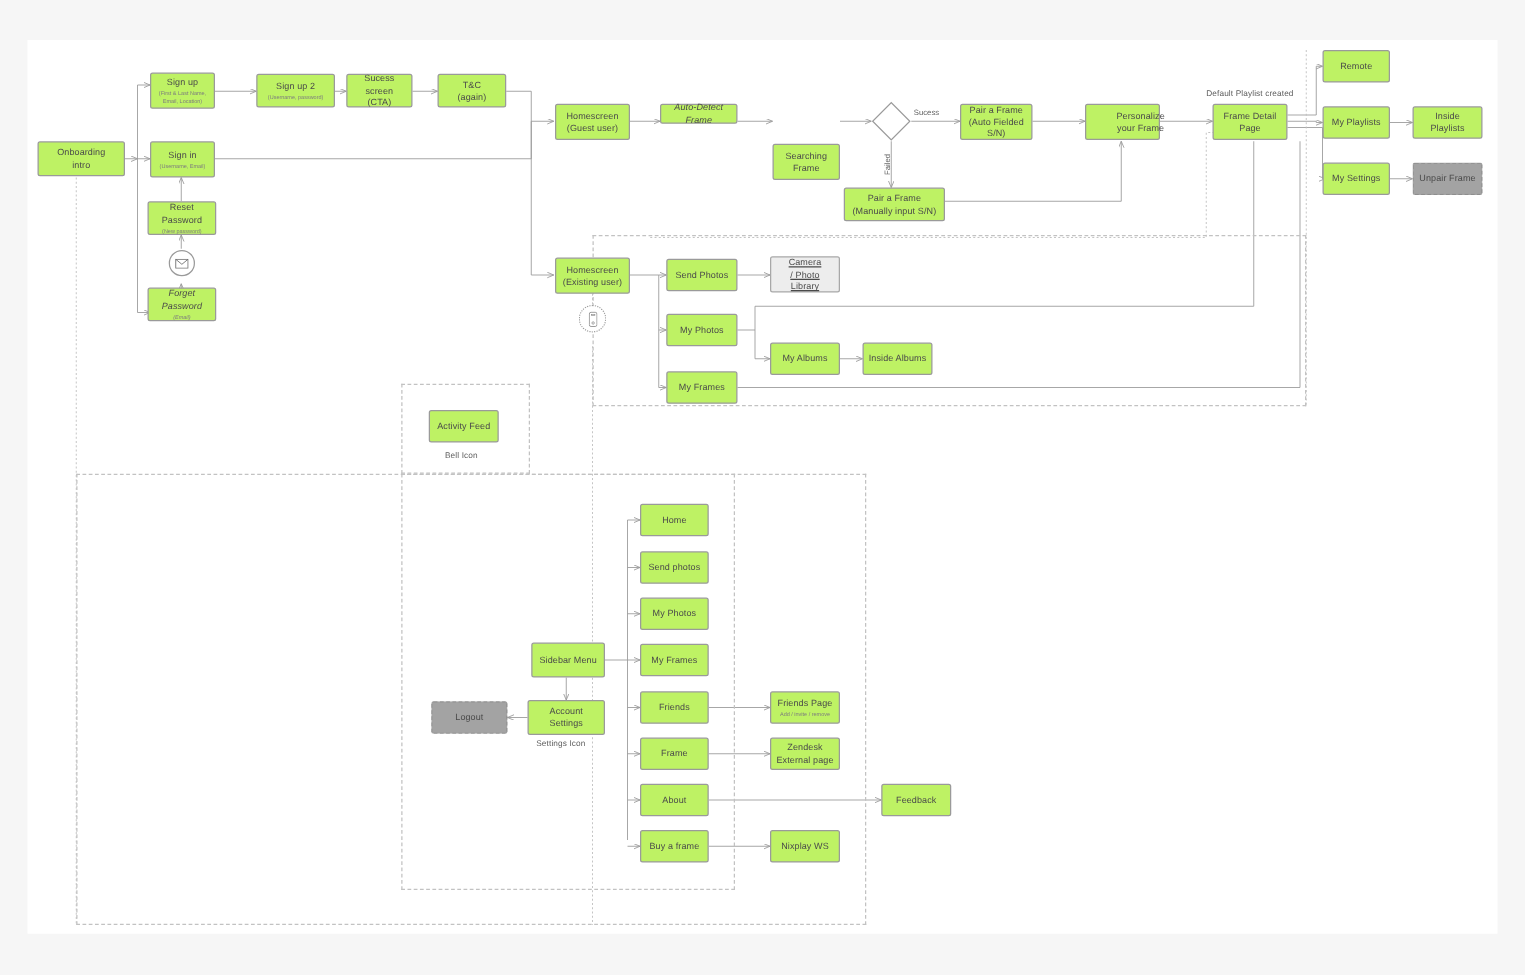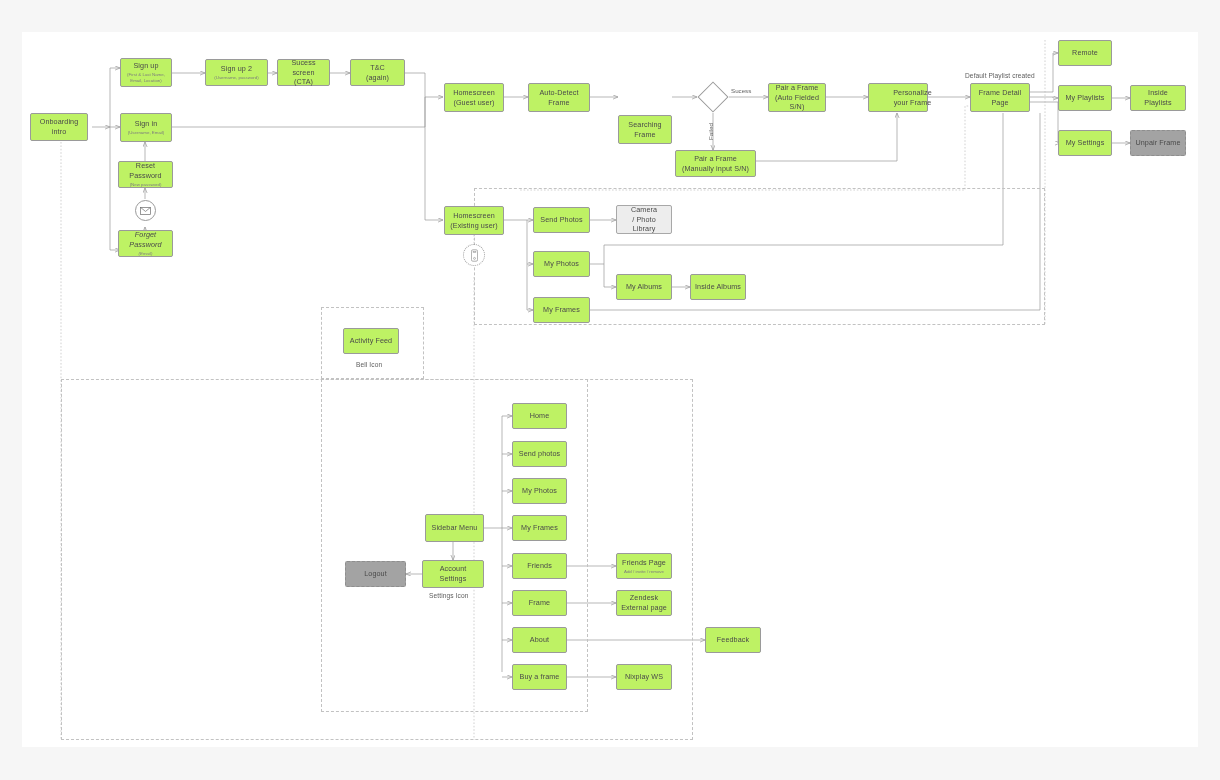--- a/index.html
+++ b/index.html
@@ -192,21 +192,21 @@
       <path d="M474,235 L474,248"></path>
       <path d="M474,277 L474,740"></path>
     </g>
   </svg>
 
   <div class="group" style="left:474px;top:188px;width:571px;height:137px;"></div>
   <div class="group" style="left:321px;top:307px;width:103px;height:72px;"></div>
   <div class="group" style="left:321px;top:379px;width:267px;height:333px;"></div>
   <div class="group" style="left:61px;top:379px;width:632px;height:361px;"></div>
 
-  <div class="node" style="left:30px;top:113px;width:58px;height:28px;">
+  <div class="node" style="left:30px;top:113px;width:70px;height:28px;">
     <span>Onboarding<br>intro</span>
   </div>
 
   <div class="node" style="left:120px;top:58px;width:52px;height:29px;">
     <span>Sign up</span>
     <span class="sub">(First &amp; Last Name,<br>Email, Location)</span>
   </div>
 
   <div class="node" style="left:205px;top:59px;width:63px;height:27px;">
     <span>Sign up 2</span>
@@ -240,21 +240,21 @@
 
   <div class="node" style="left:118px;top:230px;width:55px;height:27px;font-style:italic;">
     <span>Forget Password</span>
     <span class="sub">(Email)</span>
   </div>
 
   <div class="node" style="left:444px;top:83px;width:60px;height:29px;">
     <span>Homescreen<br>(Guest user)</span>
   </div>
 
-  <div class="node" style="left:528px;top:83px;width:62px;height:29px;">
+  <div class="node" style="left:528px;top:83px;width:62px;height:16px;font-style:italic;">
     <span>Auto-Detect<br>Frame</span>
   </div>
 
   <div class="node" style="left:618px;top:83px;width:54px;height:29px;margin-top:32px;">
     <span>Searching<br>Frame</span>
   </div>
 
   <div class="diamond" style="left:702px;top:86px;width:22px;height:22px;"></div>
 
   <div class="edgelabel" style="left:731px;top:87px;">Sucess</div>
@@ -307,21 +307,21 @@
       <rect x="0.5" y="0.5" width="7" height="13" rx="1.6" fill="none" stroke="#8d8d8d" stroke-width="0.8"></rect>
       <circle cx="4" cy="10.3" r="1.1" fill="none" stroke="#8d8d8d" stroke-width="0.7"></circle>
       <rect x="2.4" y="2.6" width="3.2" height="1" fill="none" stroke="#8d8d8d" stroke-width="0.6"></rect>
     </svg>
   </div>
 
   <div class="node" style="left:533px;top:207px;width:57px;height:26px;">
     <span>Send Photos</span>
   </div>
 
-  <div class="node filled" style="left:616px;top:205px;width:56px;height:29px;">
+  <div class="node filled" style="left:616px;top:205px;width:56px;height:29px;text-decoration:underline;">
     <span>Camera<br>/ Photo Library</span>
   </div>
 
   <div class="node" style="left:533px;top:251px;width:57px;height:26px;">
     <span>My Photos</span>
   </div>
 
   <div class="node" style="left:616px;top:274px;width:56px;height:26px;">
     <span>My Albums</span>
   </div>

